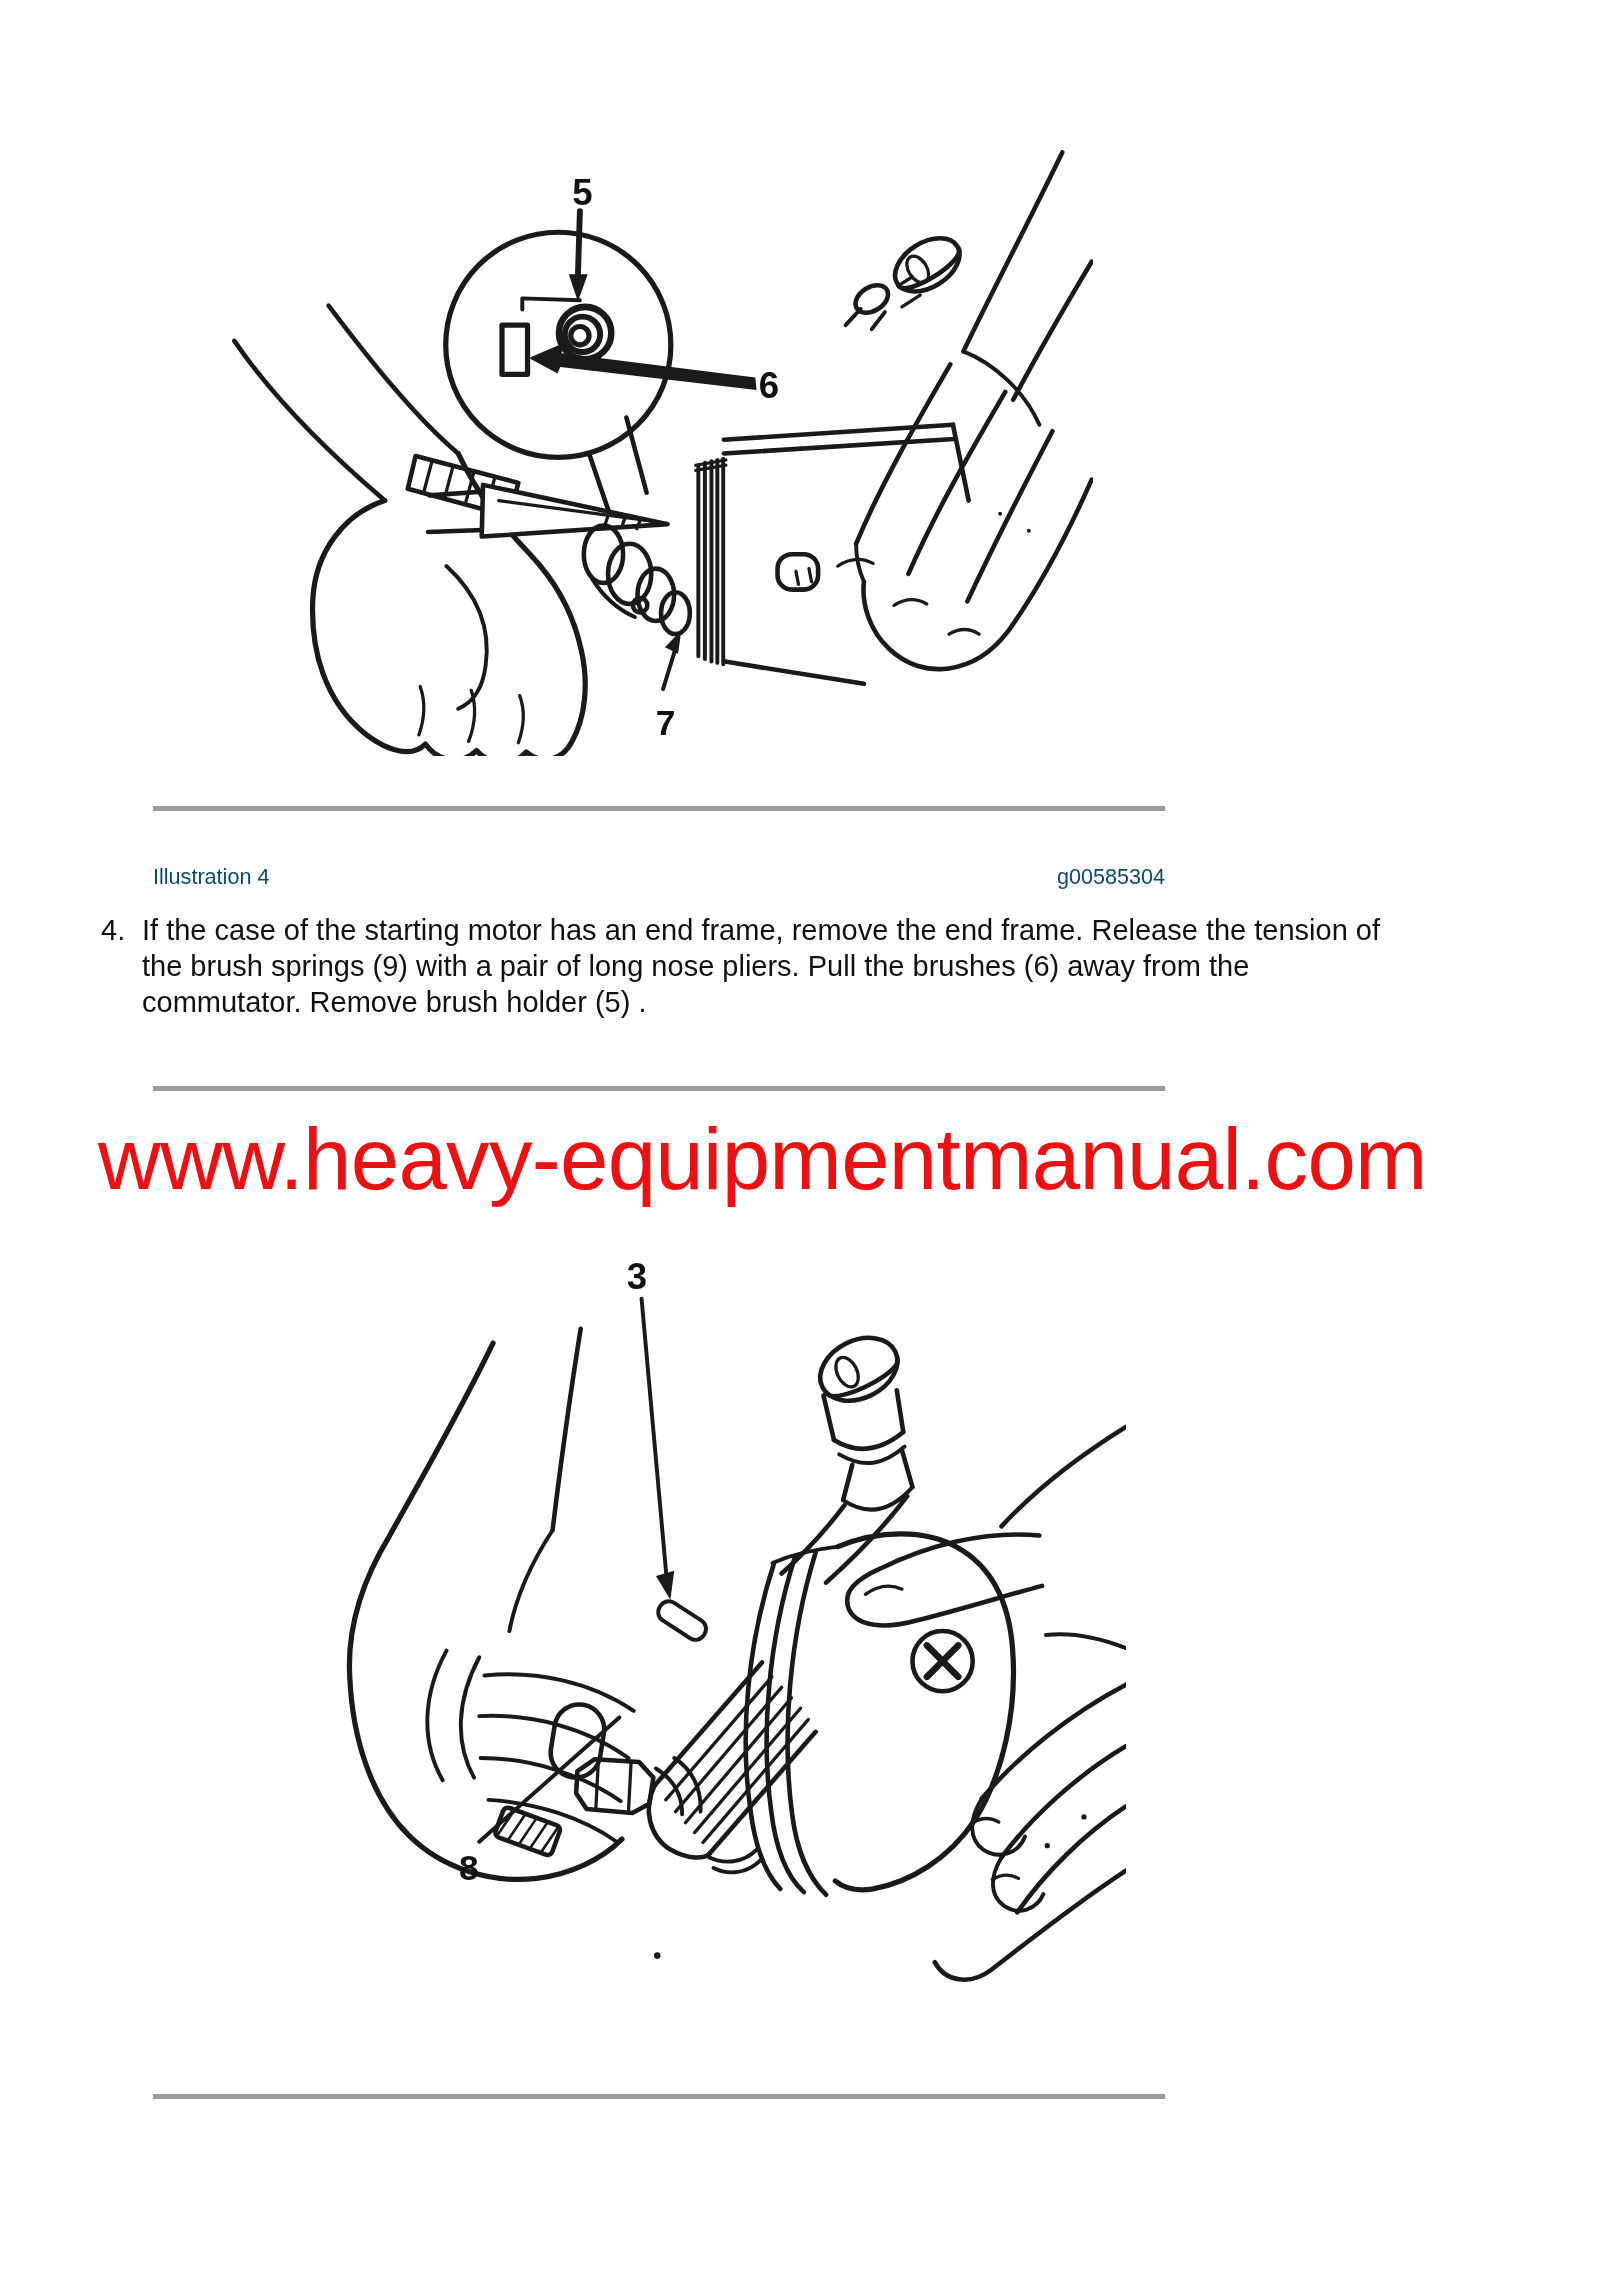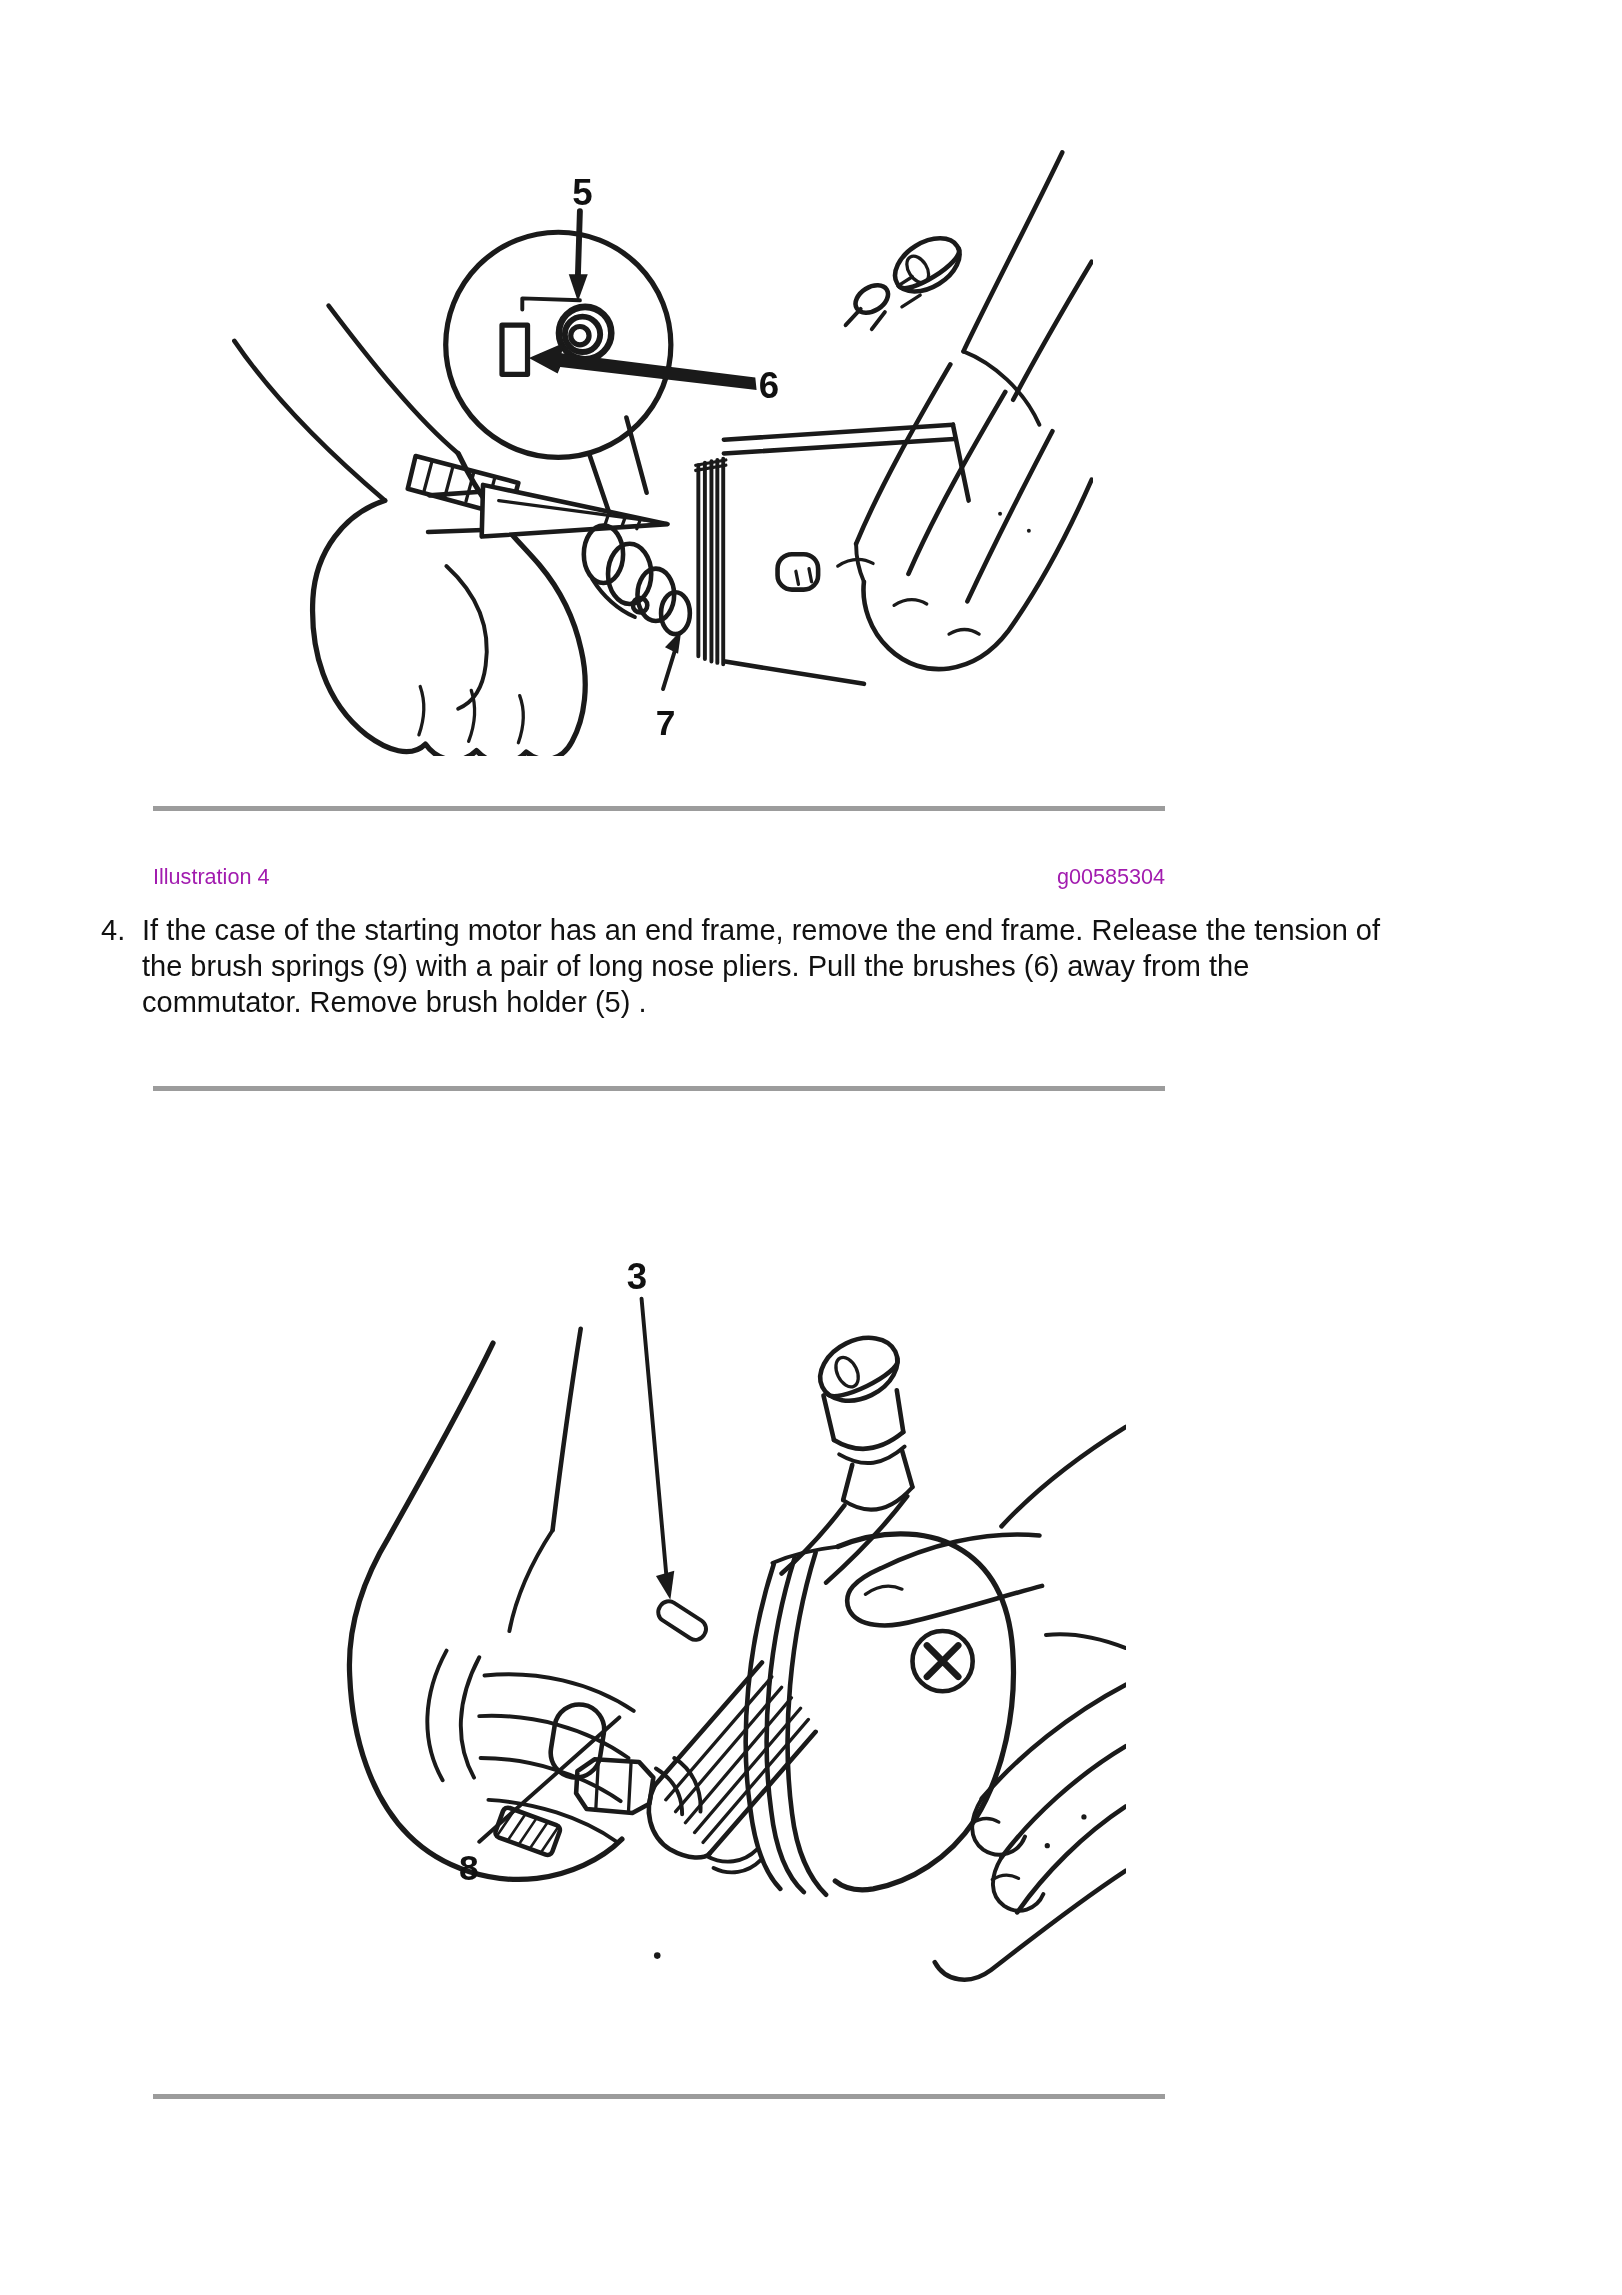--- a/index.html
+++ b/index.html
@@ -1,20 +1,20 @@
 <!DOCTYPE html>
 <html style="font-size:10.5px"><head>
 <meta charset="utf-8">
 <style>
   html,body{margin:0;padding:0;background:#fff;}
   .page{position:relative;width:1623px;height:2295px;background:#fff;overflow:hidden;
         font-family:"Liberation Sans",sans-serif;color:#000;}
   .divider{position:absolute;left:153px;width:1012px;height:5.2px;}
   .caption-row{position:absolute;left:153px;top:864px;width:1012px;display:flex;
-               justify-content:space-between;font-size:21.6px;line-height:26px;color:#a21caf;}
+               justify-content:space-between;font-size:21.6px;line-height:26px;color:#0c4a6e;}
   .step{position:absolute;left:101px;top:912px;font-size:29px;line-height:36px;color:#111;}
   .step-num{position:absolute;left:0;top:0;}
   .step-lines{margin-left:41px;white-space:nowrap;}
   .watermark{position:absolute;left:98px;top:1111px;font-size:87px;line-height:1.1;
              letter-spacing:-0.7px;white-space:nowrap;}
   .fig{position:absolute;}
   svg text{font-family:"Liberation Sans",sans-serif;font-weight:700;}
 </style>
 </head>
 <body>
@@ -139,20 +139,21 @@
     <span class="step-num">4.</span>
     <div class="step-lines">
       <div>If the case of the starting motor has an end frame, remove the end frame. Release the tension of</div>
       <div>the brush springs (9) with a pair of long nose pliers. Pull the brushes (6) away from the</div>
       <div>commutator. Remove brush holder (5) .</div>
     </div>
   </div>
 
   <div class="divider" style="top: 1086px; background: rgb(156, 156, 156);"></div>
 
+  <div class="watermark" style="color: rgb(238, 16, 16);">www.heavy-equipmentmanual.com</div>
 
   <svg class="fig" style="left:288px;top:1224px" width="838" height="818" viewBox="0 0 1280 1250">
     <g fill="none" stroke="#1a1a1a" stroke-width="7" stroke-linecap="round" stroke-linejoin="round">
 
       <g>
         <text x="533" y="100" font-size="56" fill="#111" stroke="none" text-anchor="middle">3</text>
         <path d="M540,114 L578,538" stroke-width="6"></path>
         <path d="M584,574 L562,538 L590,530 Z" fill="#1a1a1a" stroke="none"></path>
         <g transform="translate(602,606) rotate(33)">
           <rect x="-40" y="-16" width="80" height="32" rx="15" stroke-width="6"></rect>

